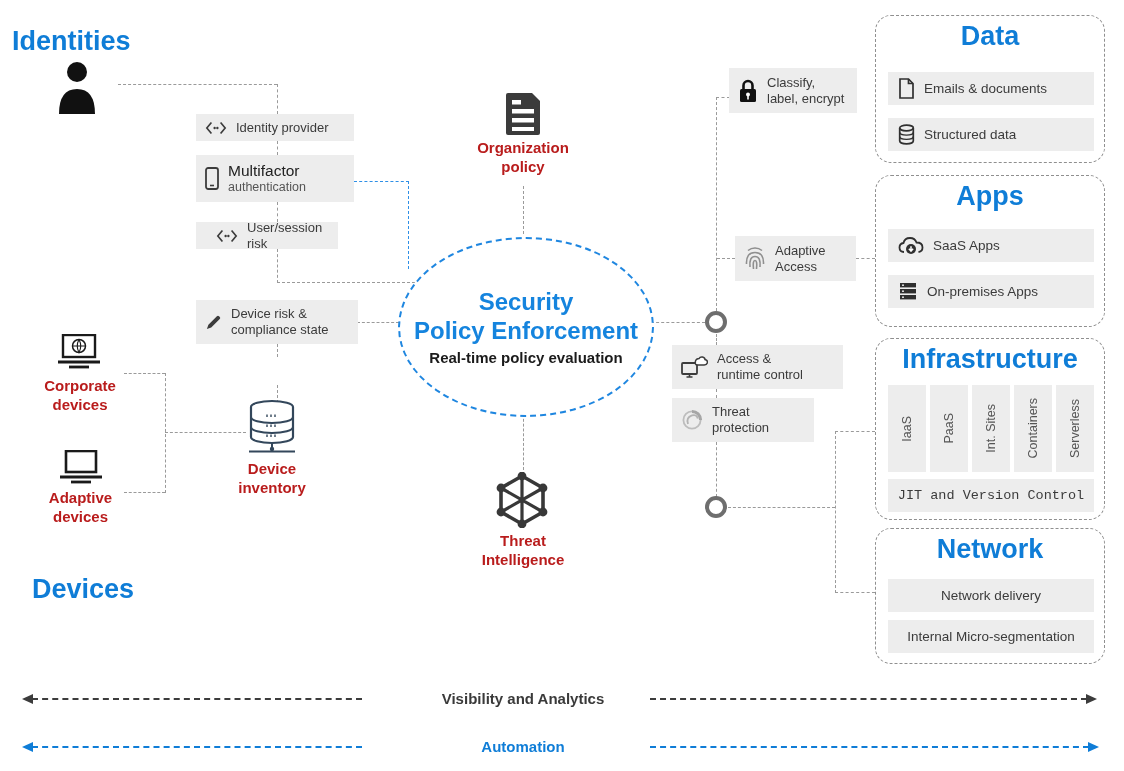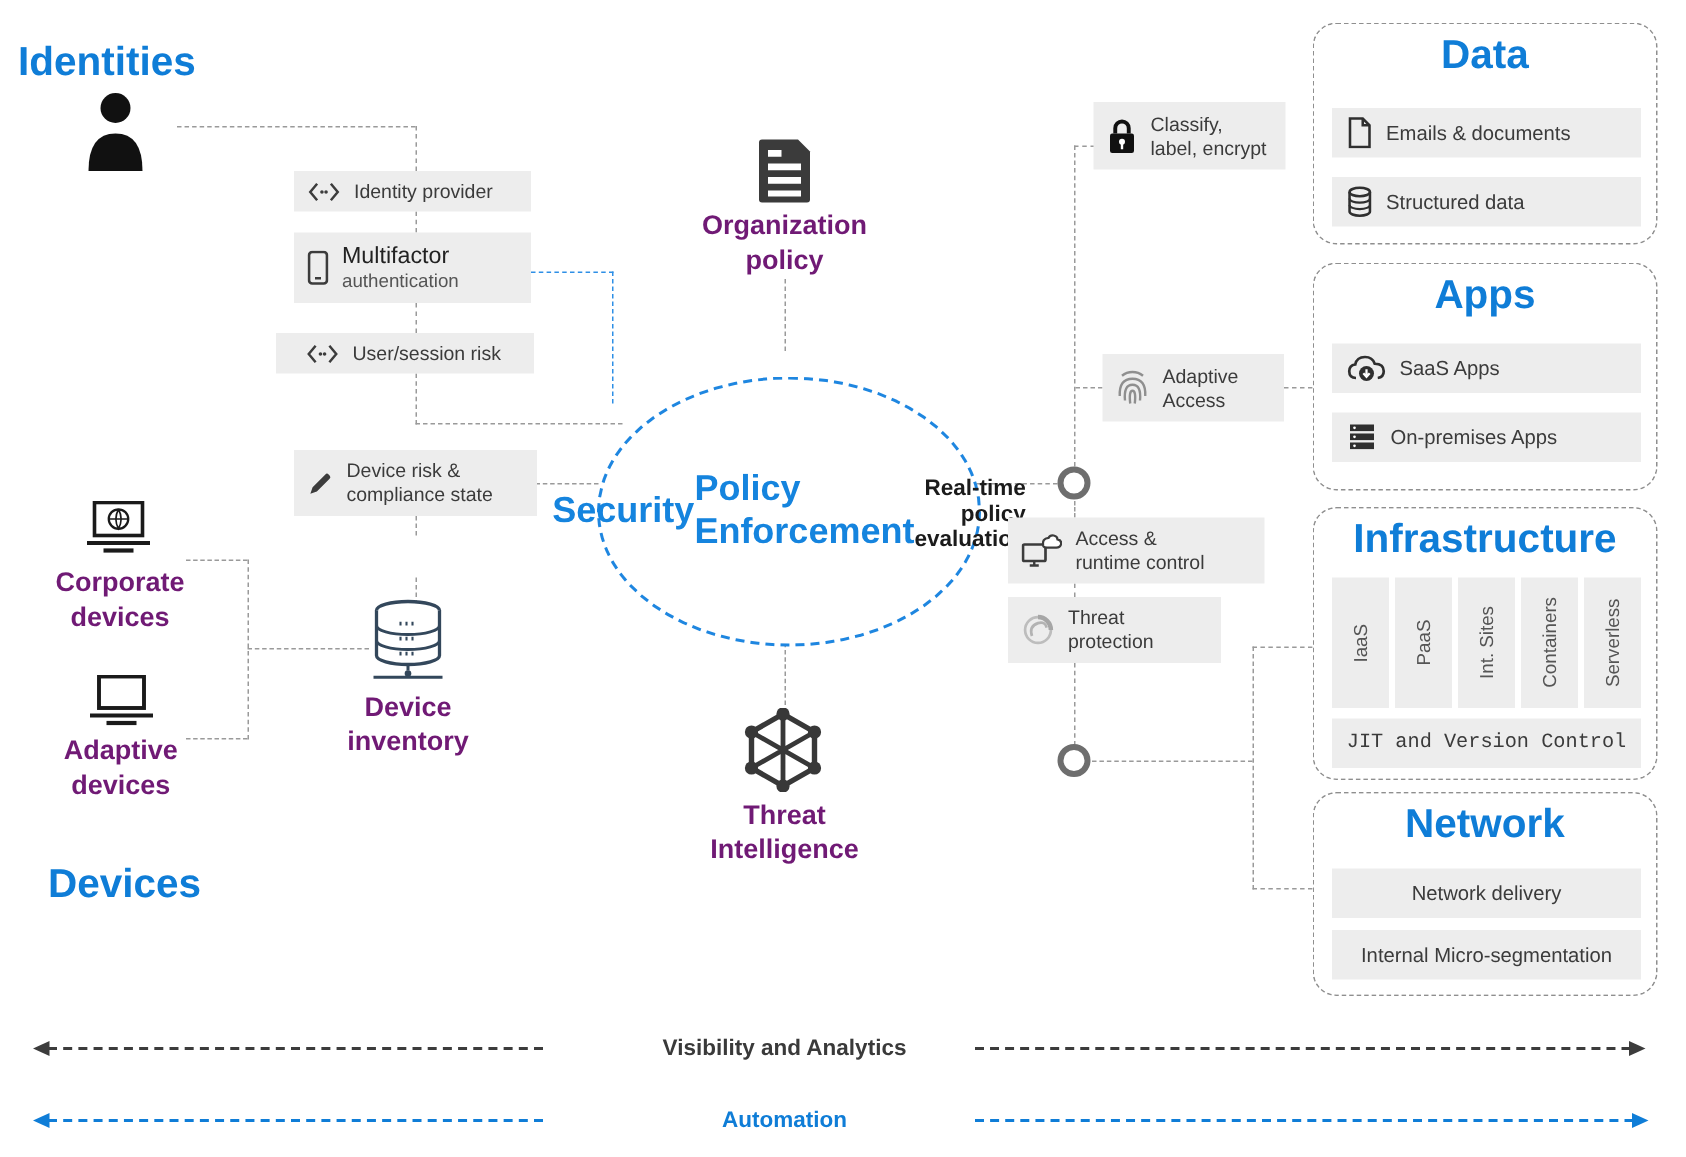--- a/index.html
+++ b/index.html
@@ -11,28 +11,28 @@
   .hl.blue{border-top-color:#2e8fe6;}
   .vl.blue{border-left-color:#2e8fe6;}
   .hl.dark{border-top:2px dashed #3c3c3c;}
   .hl.bluearrow{border-top:2px dashed #0f7dd7;}
   
   .gbox{position:absolute;background:#ededed;display:flex;align-items:center;
         gap:9px;padding:0 9px;box-sizing:border-box;color:#3b3b3b;
         font-size:13px;line-height:1.2;z-index:2;}
   .pre{white-space:pre-line;}
   .seclabel{position:absolute;font-size:27px;font-weight:bold;color:#0f7dd7;z-index:2;}
-  .nodelabel{position:absolute;text-align:center;font-weight:bold;font-size:18px;
-             color:#701a75;line-height:1.25;white-space:pre-line;z-index:2;}
+  .nodelabel{position:absolute;text-align:center;font-weight:bold;font-size:15px;
+             color:#b91c1c;line-height:1.25;white-space:pre-line;z-index:2;}
   .icon{flex:none;display:block;}
   .absicon{position:absolute;z-index:2;}
   
-  .ellipse{position:absolute;left:398px;top:251px;width:252px;height:176px;
+  .ellipse{position:absolute;left:398px;top:237px;width:252px;height:176px;
            border:2px dashed #1e86e0;border-radius:50%;background:#fff;z-index:2;
-           display:flex;align-items:center;justify-content:center;}
+           display:flex;flex-direction:column;align-items:center;justify-content:center;}
   .ellipse .l1,.ellipse .l2{font-size:24px;font-weight:bold;color:#1584de;line-height:1.2;}
   .ellipse .sub{font-size:15px;font-weight:bold;color:#1b1b1b;margin-top:3px;text-align:right;}
   
   .ring{position:absolute;width:14px;height:14px;border:4px solid #6e6e6e;
         border-radius:50%;background:#fff;z-index:3;}
   
   .panel{position:absolute;left:875px;width:230px;border:1.6px dashed #8f8f8f;
          border-radius:16px;background:#fff;box-sizing:border-box;z-index:2;}
   .ptitle{text-align:center;font-size:27px;font-weight:bold;color:#0f7dd7;margin-top:5px;}
   .pitem{position:absolute;left:12px;width:206px;height:33px;background:#ededed;
@@ -109,21 +109,21 @@
     <svg class="icon" width="14" height="23" viewBox="0 0 14 23">
       <rect x="1" y="1" width="12" height="21" rx="2.2" fill="none" stroke="#3c3c3c" stroke-width="1.8"></rect>
       <line x1="5" y1="18.5" x2="9" y2="18.5" stroke="#3c3c3c" stroke-width="1.6"></line>
     </svg>
     <span>
       <span style="display:block;font-size:15.5px;color:#222;">Multifactor</span>
       <span style="display:block;font-size:12.5px;color:#555;">authentication</span>
     </span>
   </div>
 
-  <div class="gbox" style="left:184px;top:222px;width:172px;height:27px;padding-left:20px;">
+  <div class="gbox" style="left:196px;top:222px;width:142px;height:27px;padding-left:20px;">
     <svg class="icon" width="22" height="14" viewBox="0 0 24 14">
       <path d="M7 1 L2 7 L7 13" fill="none" stroke="#3c3c3c" stroke-width="1.8"></path>
       <path d="M17 1 L22 7 L17 13" fill="none" stroke="#3c3c3c" stroke-width="1.8"></path>
       <circle cx="10.5" cy="7" r="1.3" fill="#3c3c3c"></circle>
         <circle cx="13.5" cy="7" r="1.3" fill="#3c3c3c"></circle>
     </svg>
     <span>User/session risk</span>
   </div>
 
   <div class="gbox" style="left:196px;top:300px;width:162px;height:44px;">

